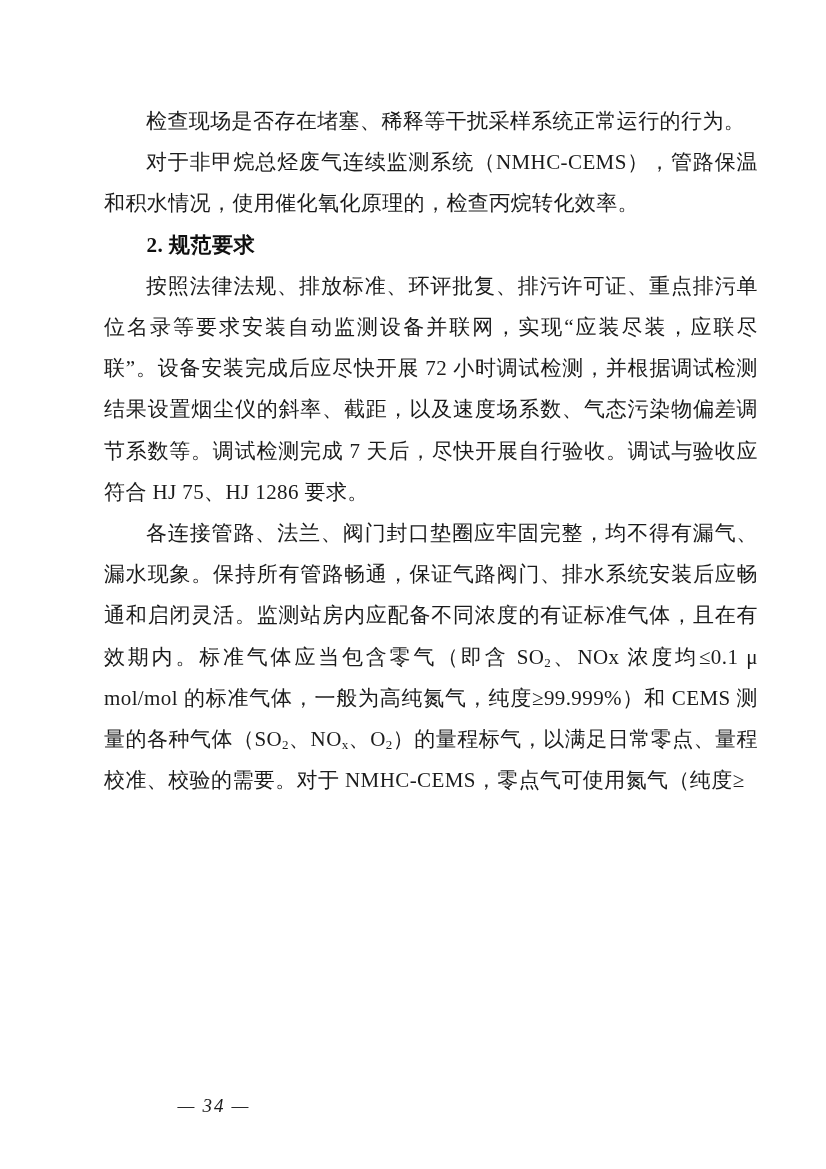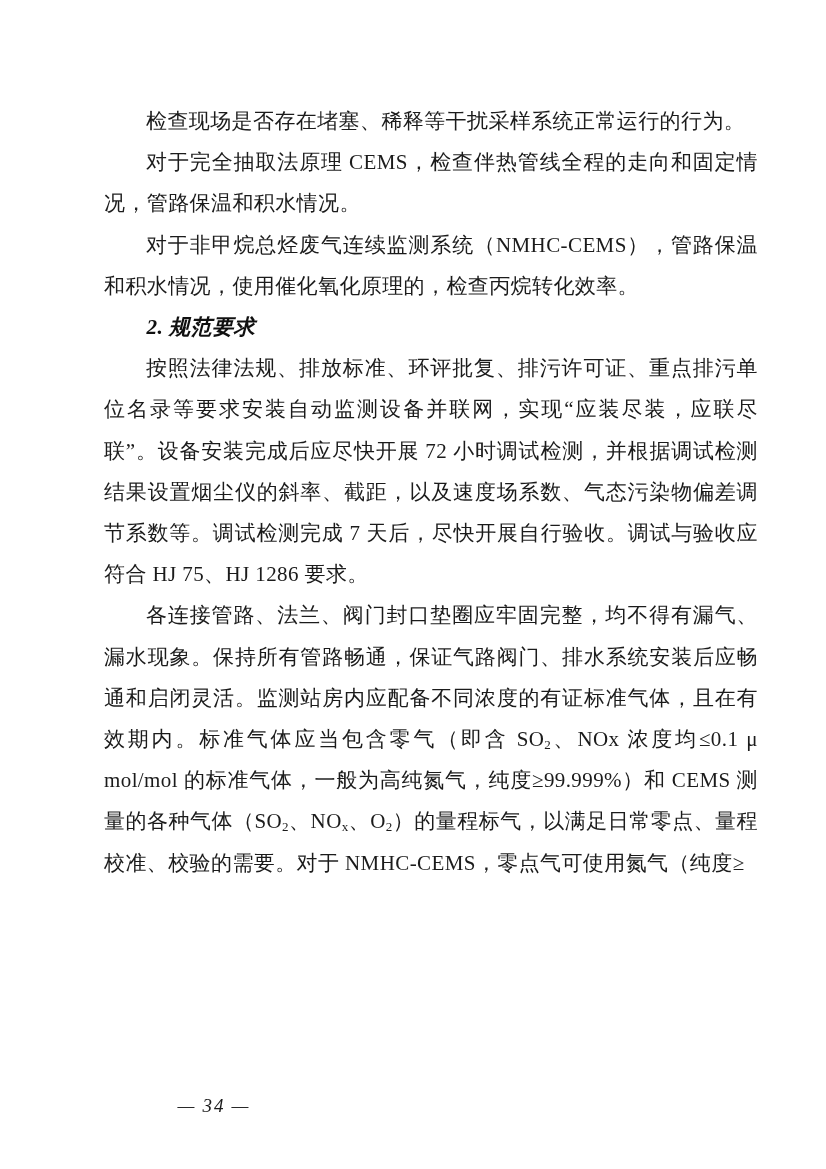--- a/index.html
+++ b/index.html
@@ -40,21 +40,20 @@
     margin-top: 0px;
   }
   .heading {
     margin: 0;
     font-size: 21.2px;
     line-height: 41.2px;
     color: #101010;
     font-weight: bold;
     text-indent: 2em;
     letter-spacing: 0.4px;
-    font-style: italic;
   }
   sub {
     font-size: 0.62em;
     vertical-align: -0.22em;
     line-height: 0;
   }
   .footer {
     position: absolute;
     left: 104px;
     top: 1094px;
@@ -74,21 +73,20 @@
 </style>
 </head>
 <body>
 
 <div class="page">
 
   <div class="content">
 
     <p class="para">检查现场是否存在堵塞、稀释等干扰采样系统正常运行的行为。</p>
 
-    <p class="para">对于完全抽取法原理 CEMS，检查伴热管线全程的走向和固定情况，管路保温和积水情况。</p>
 
 
     <p class="para">对于非甲烷总烃废气连续监测系统（NMHC-CEMS），管路保温和积水情况，使用催化氧化原理的，检查丙烷转化效率。</p>
 
     <p class="heading">2. 规范要求</p>
 
     <p class="para">按照法律法规、排放标准、环评批复、排污许可证、重点排污单位名录等要求安装自动监测设备并联网，实现“应装尽装，应联尽联”。设备安装完成后应尽快开展 72 小时调试检测，并根据调试检测结果设置烟尘仪的斜率、截距，以及速度场系数、气态污染物偏差调节系数等。调试检测完成 7 天后，尽快开展自行验收。调试与验收应符合 HJ 75、HJ 1286 要求。</p>
 
     <p class="para">各连接管路、法兰、阀门封口垫圈应牢固完整，均不得有漏气、漏水现象。保持所有管路畅通，保证气路阀门、排水系统安装后应畅通和启闭灵活。监测站房内应配备不同浓度的有证标准气体，且在有效期内。标准气体应当包含零气（即含 SO<sub>2</sub>、NOx 浓度均≤0.1 μ mol/mol 的标准气体，一般为高纯氮气，纯度≥99.999%）和 CEMS 测量的各种气体（SO<sub>2</sub>、NO<sub>x</sub>、O<sub>2</sub>）的量程标气，以满足日常零点、量程校准、校验的需要。对于 NMHC-CEMS，零点气可使用氮气（纯度≥</p>
 

